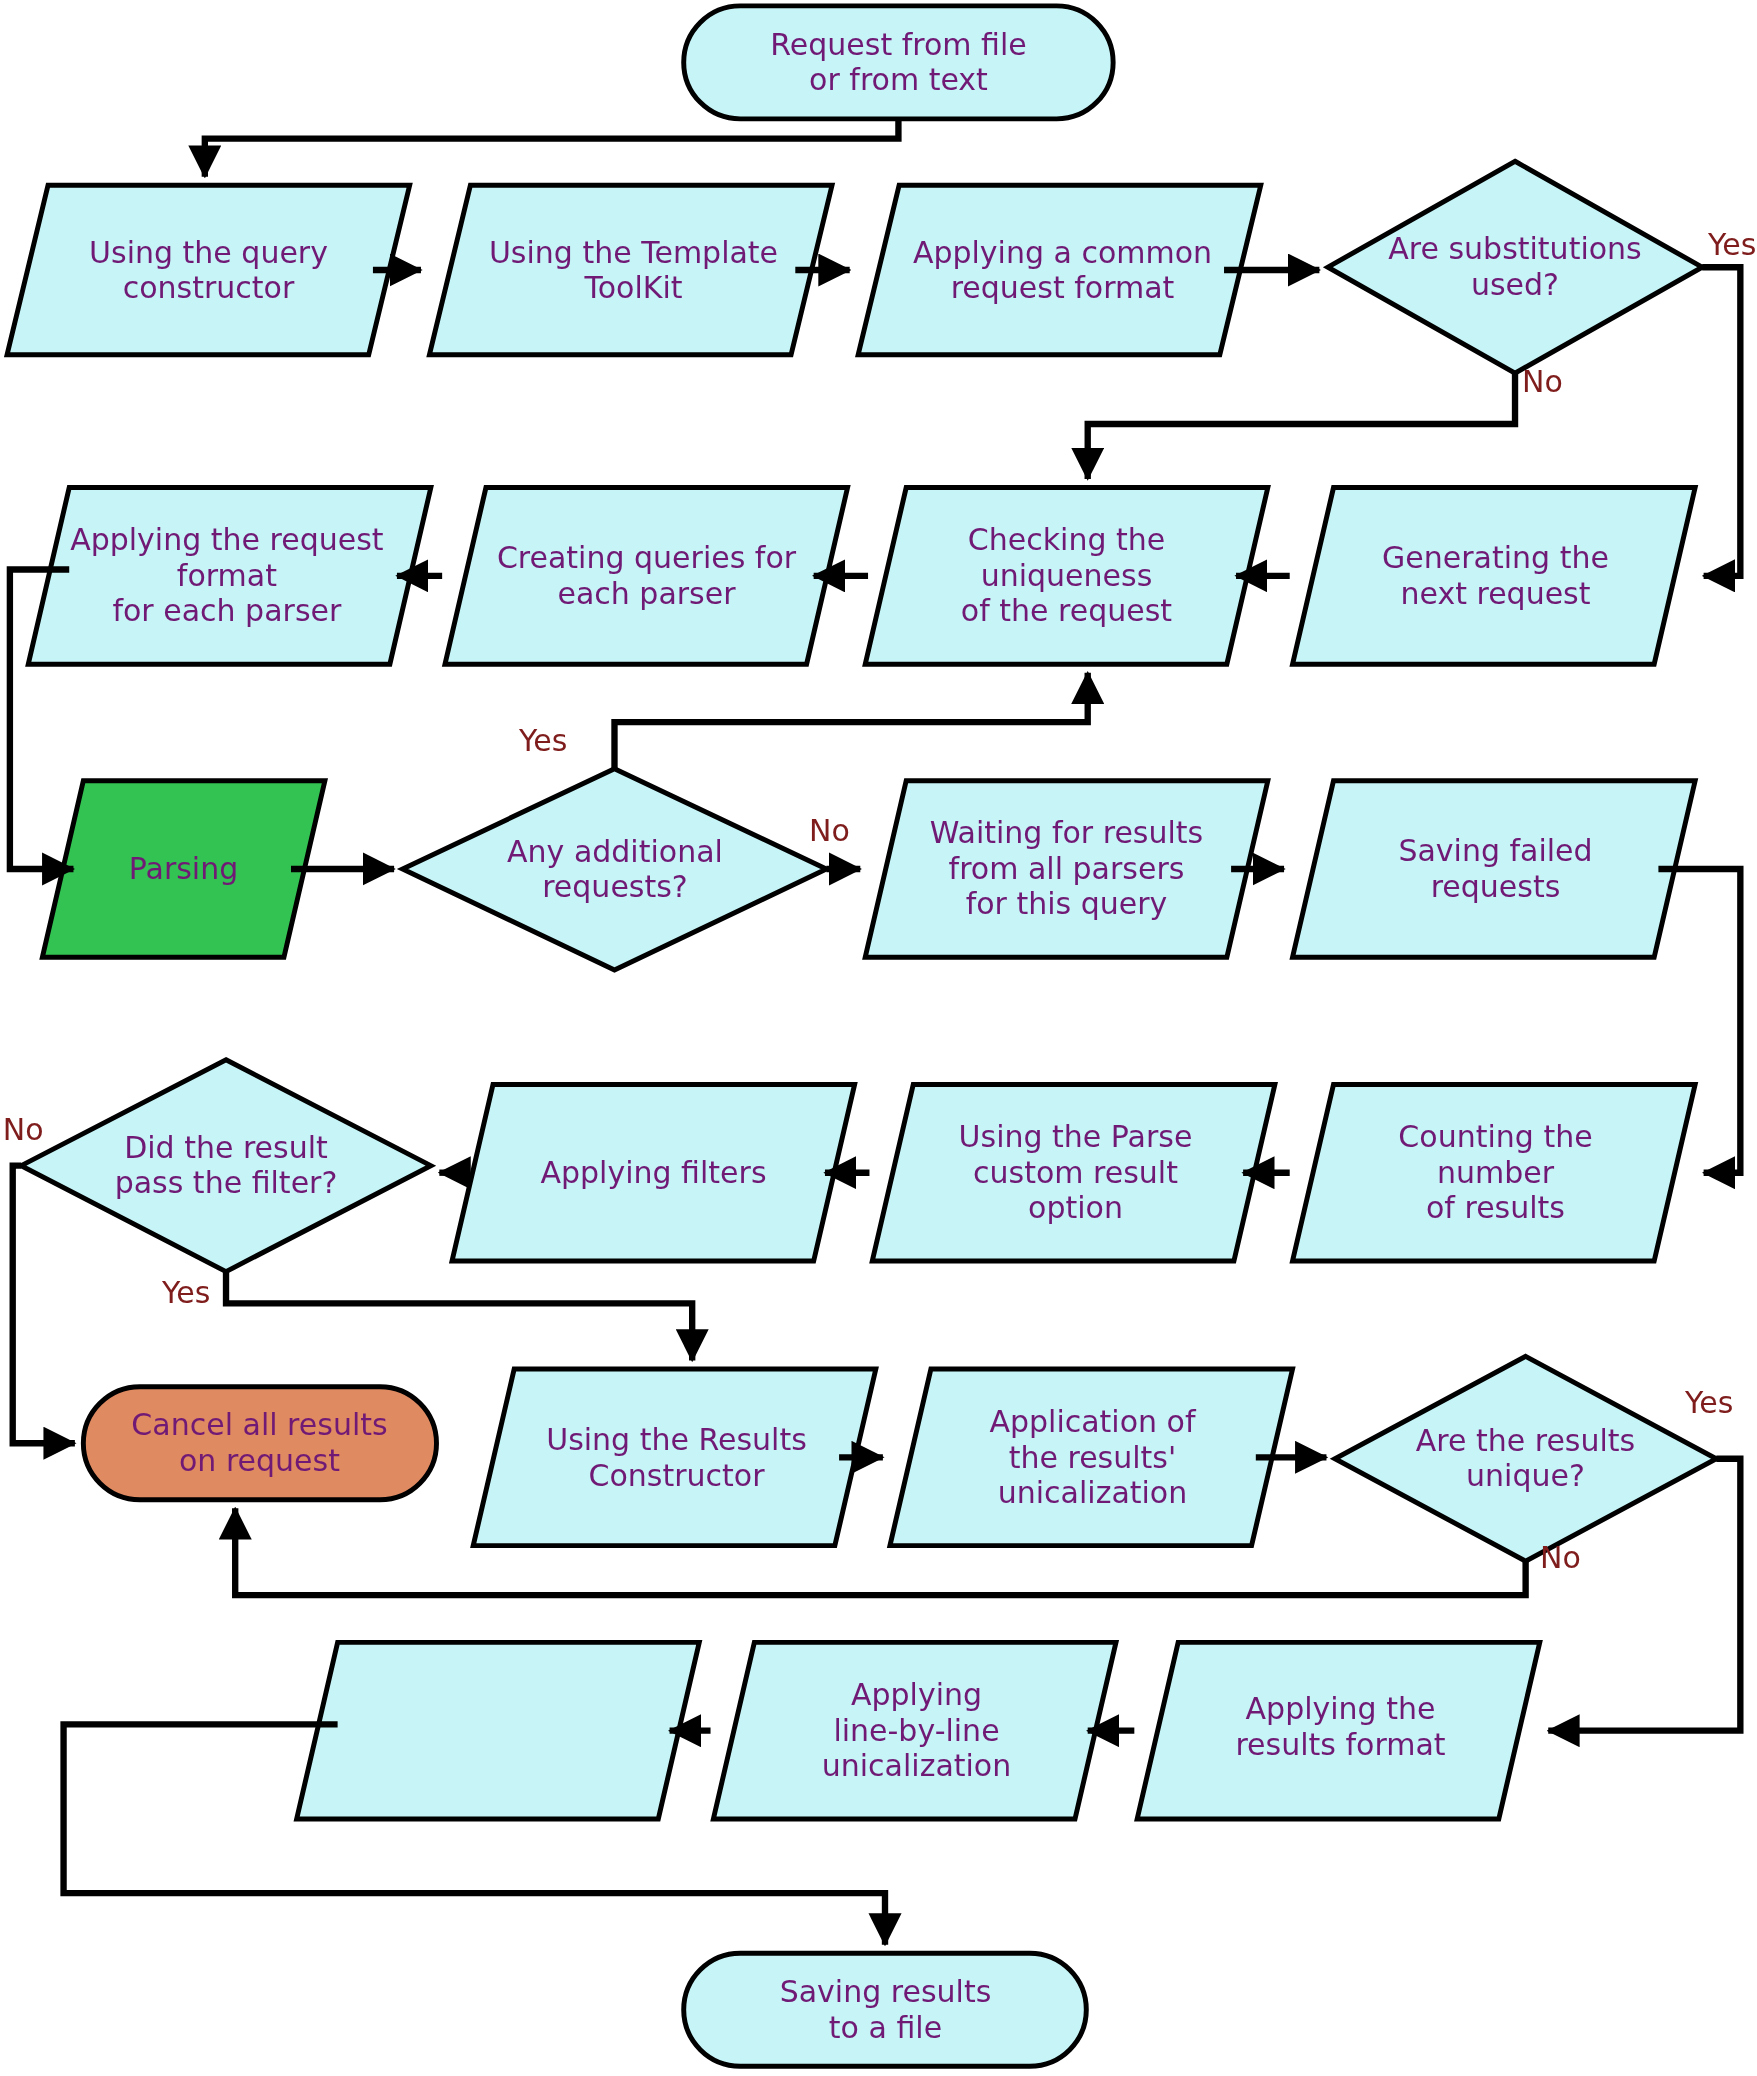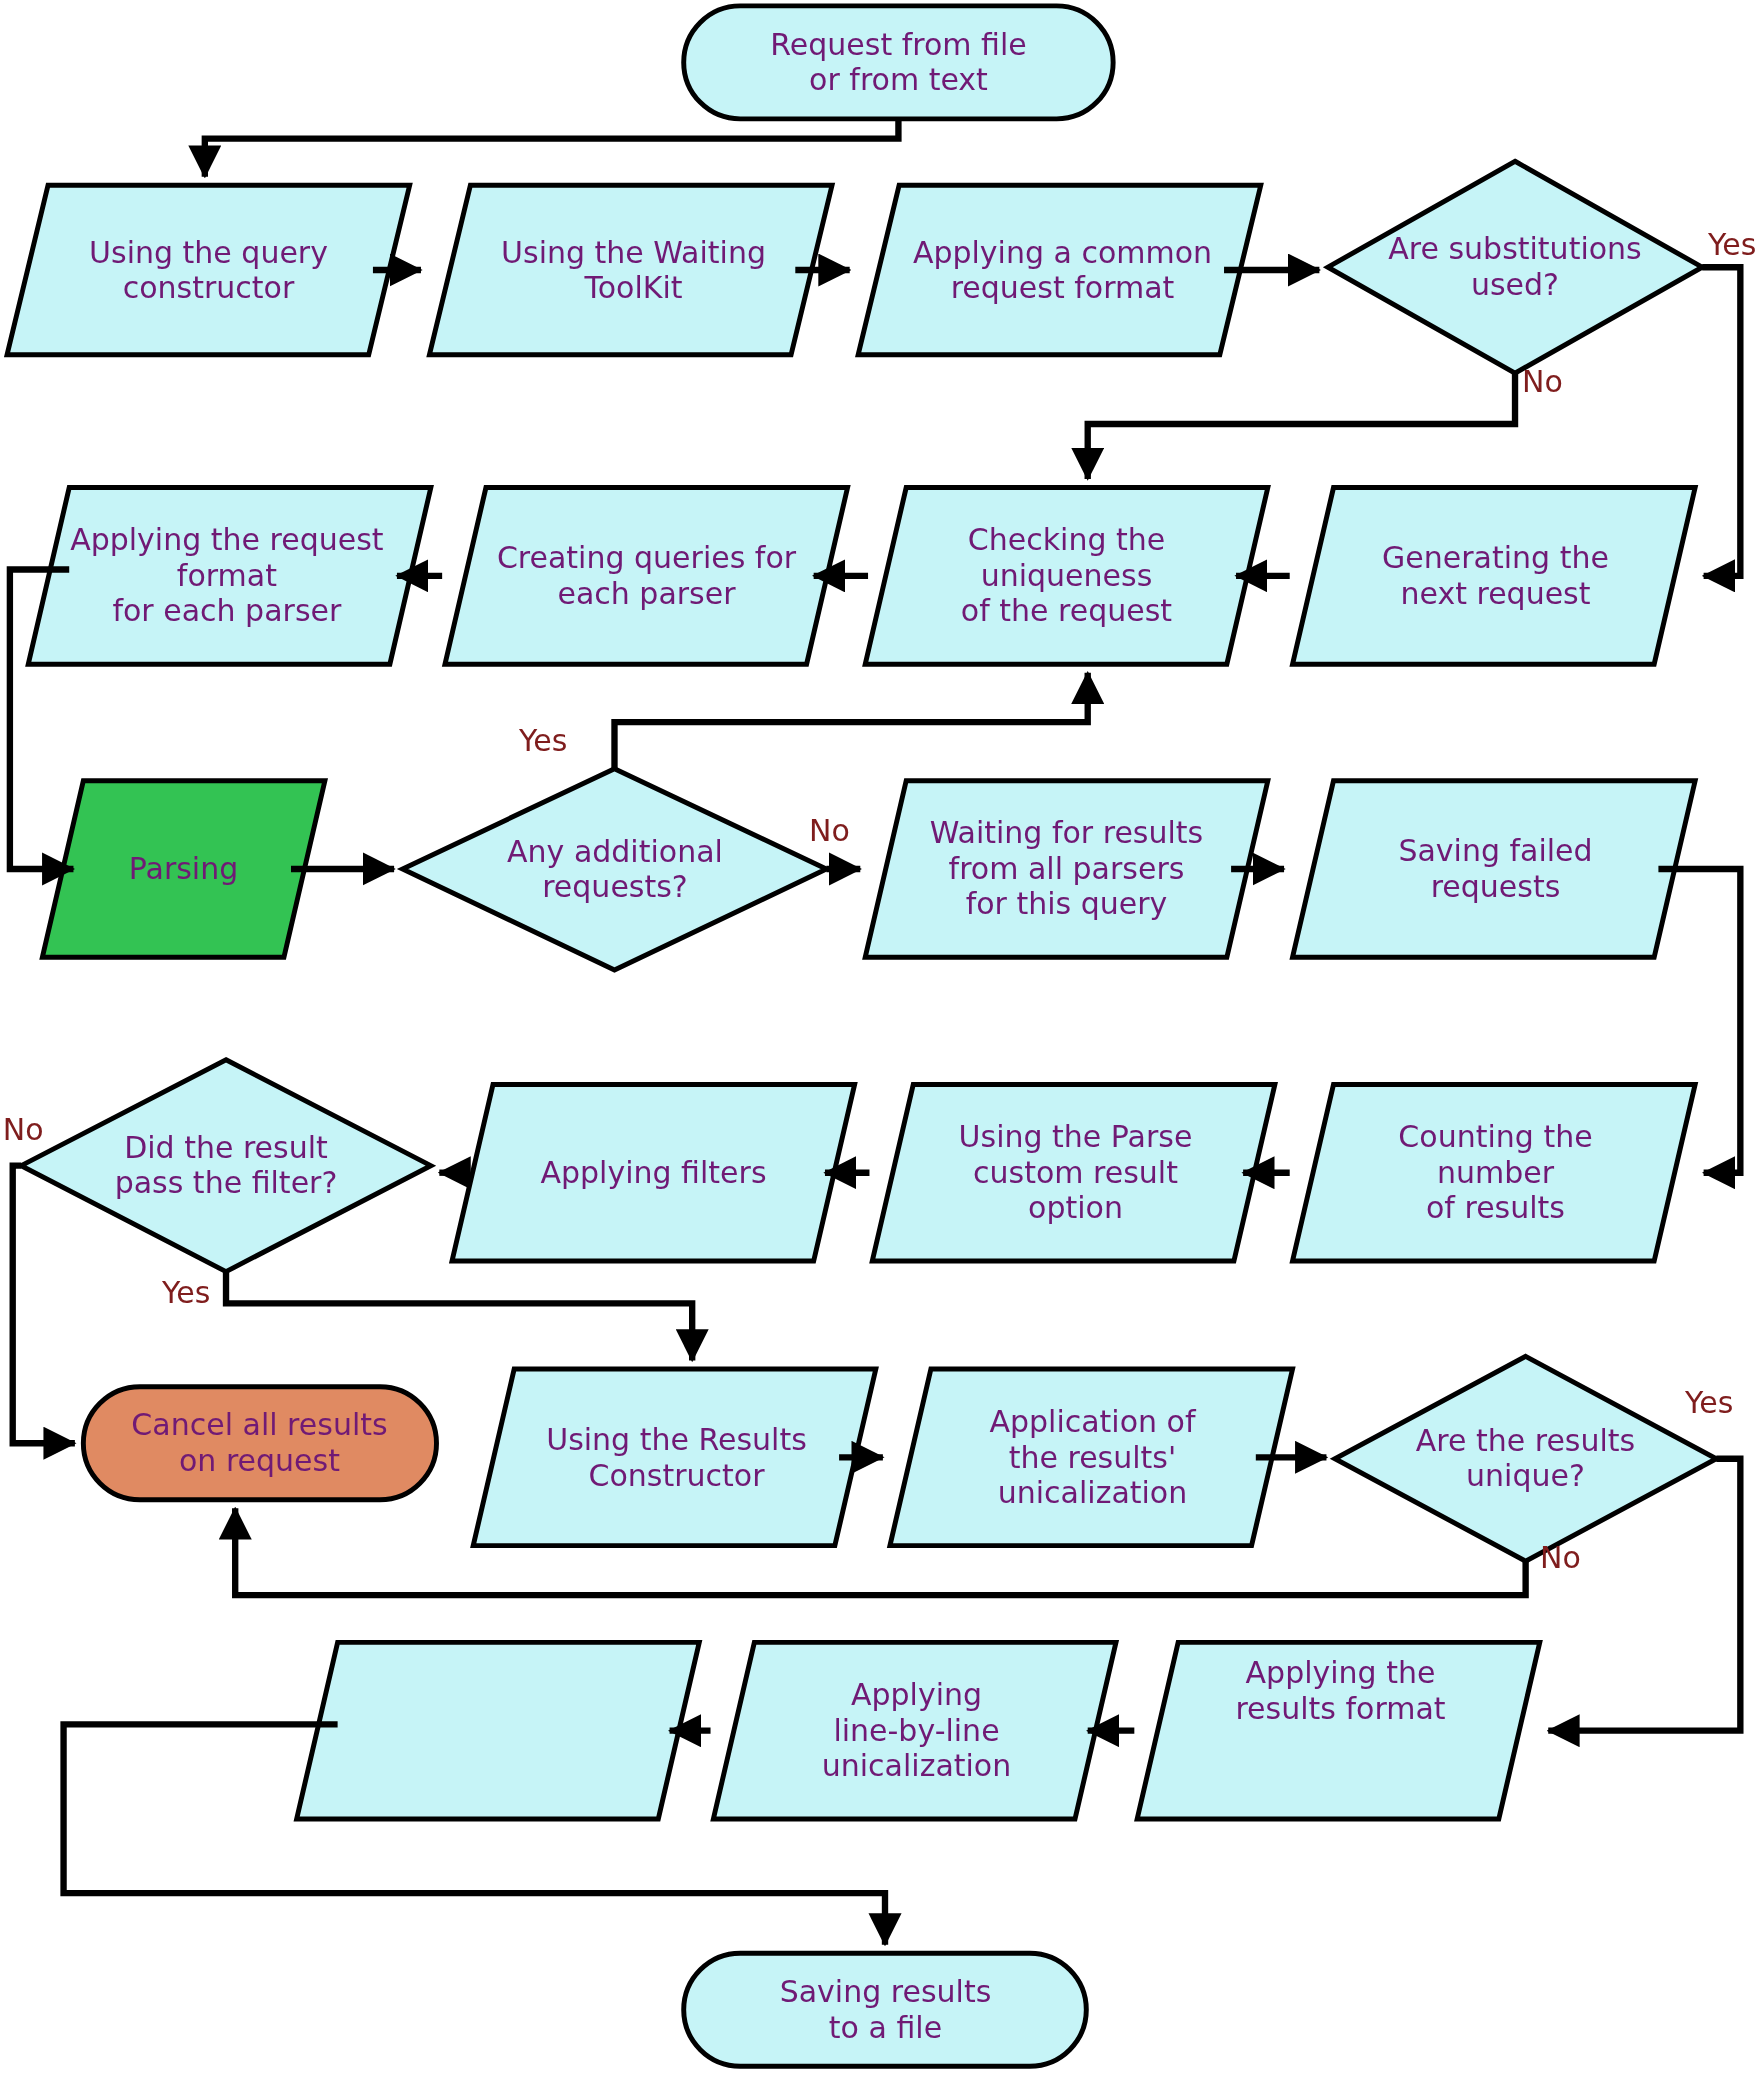--- a/index.html
+++ b/index.html
@@ -142,21 +142,21 @@
       <path d="M 1006 2450 L 948 2450" marker-end="url(#arrow)"></path>
 
       <path d="M 478 2441 L 90 2441 L 90 2680 L 1253 2680 L 1253 2753" marker-end="url(#arrow)"></path>
     </g>
   </svg>
 
   <div class="node-label" style="left:684px;  top:5.7px;    width:429px; height:113px;">Request from file
 or from text</div>
   <div class="node-label" style="left:7px;   top:185px;  width:403px; height:170px;">Using the query
 constructor</div>
-  <div class="node-label" style="left:432px;  top:185px;  width:403px; height:170px;">Using the Waiting
+  <div class="node-label" style="left:432px;  top:185px;  width:403px; height:170px;">Using the Template
 ToolKit</div>
   <div class="node-label" style="left:861px; top:185px;  width:403px; height:170px;">Applying a common
 request format</div>
   <div class="node-label" style="left:1328px; top:196px;  width:374px; height:141px;">Are substitutions
 used?</div>
 
   <div class="node-label" style="left:25.4px;   top:487px;  width:403px; height:177px;">Applying the request
 format
 for each parser</div>
   <div class="node-label" style="left:445px;  top:487px;  width:403px; height:177px;">Creating queries for
@@ -192,21 +192,21 @@
 Constructor</div>
   <div class="node-label" style="left:891px; top:1369px; width:403px; height:177px;">Application of
 the results'
 unicalization</div>
   <div class="node-label" style="left:1335px; top:1391px; width:381px; height:134px;">Are the results
 unique?</div>
 
   <div class="node-label" style="left:715px; top:1642px; width:403px; height:177px;">Applying
 line-by-line
 unicalization</div>
-  <div class="node-label" style="left:1139px; top:1602px; width:403px; height:177px;">Applying the
+  <div class="node-label" style="left:1139px; top:1638px; width:403px; height:177px;">Applying the
 results format</div>
 
   <div class="node-label" style="left:684px;  top:1953px; width:403px; height:113px;">Saving results
 to a file</div>
 
   <div class="edge-label" style="left:1708px; top:230px;">Yes</div>
   <div class="edge-label" style="left:1522px; top:367px;">No</div>
   <div class="edge-label" style="left:519px;  top:726px;">Yes</div>
   <div class="edge-label" style="left:809px; top:816px;">No</div>
   <div class="edge-label" style="left:2.8px;    top:1115px;">No</div>

